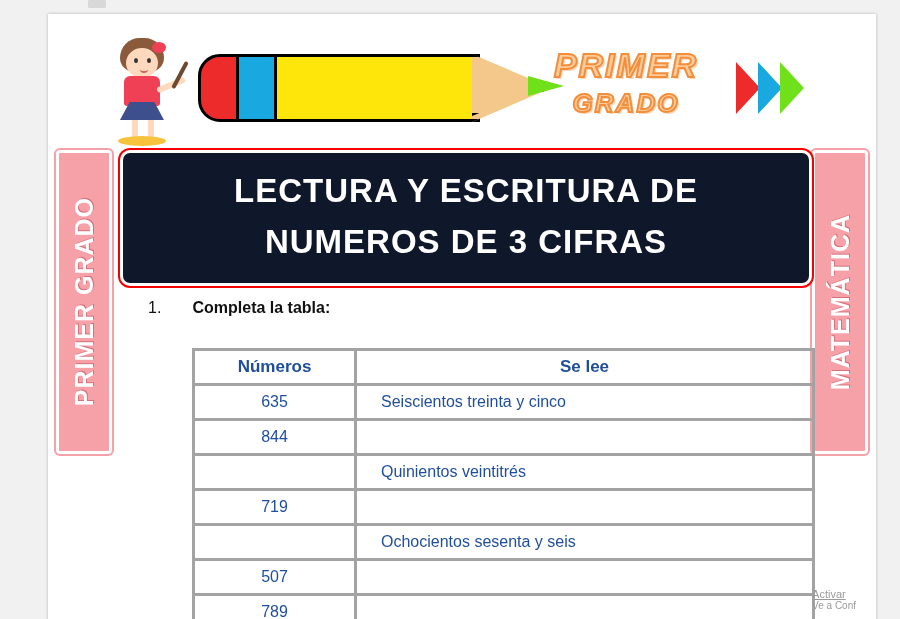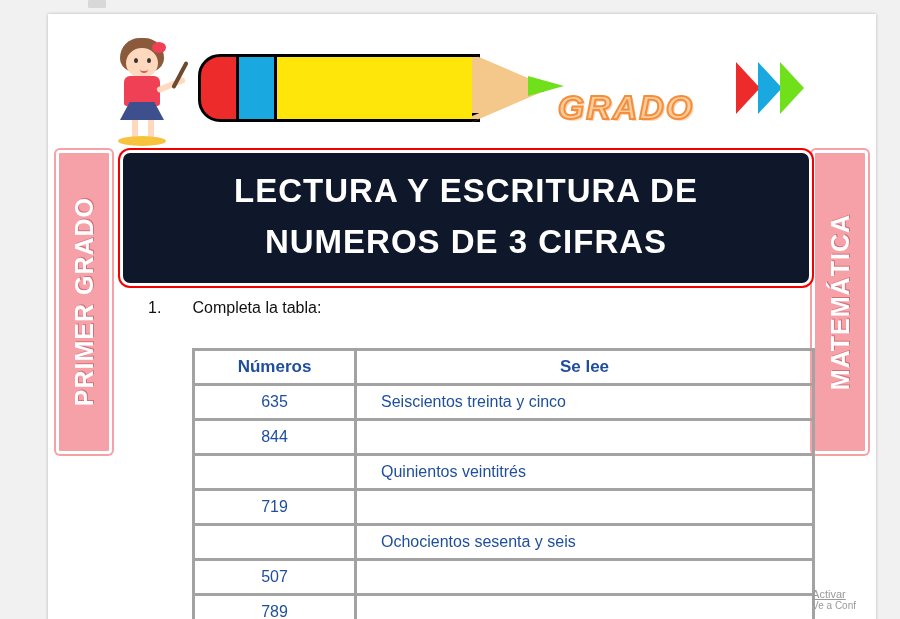--- a/index.html
+++ b/index.html
@@ -152,21 +152,21 @@
   .title-block { position:absolute; right: 70px; top: 18px; width: 300px; height: 110px; }
   .title-block .line1, .title-block .line2 {
     position:absolute; left: 0; width: 240px; text-align:center;
     font-weight: bold; font-style: italic;
     color:#ffcc9a;
     -webkit-text-stroke: 2px #f28e3c;
     text-shadow: 2px 2px 0 rgba(242,142,60,0.35);
     letter-spacing: 2px;
   }
   .title-block .line1 { top: 14px; font-size: 34px; }
-  .title-block .line2 { top: 56px; font-size: 34px; }
+  .title-block .line2 { top: 56px; font-size: 26px; }
   .chev { position:absolute; top: 30px; width: 0; height:0; border-top: 26px solid transparent; border-bottom: 26px solid transparent; }
   .chev.c1 { right: 46px; border-left: 24px solid #ee2b2b; }
   .chev.c2 { right: 24px; border-left: 24px solid #19a8e0; }
   .chev.c3 { right: 2px;  border-left: 24px solid #6fe01a; }
 
   
   .red-banner {
     position: absolute;
     left: 72px; top: 136px;
     width: 686px;
@@ -180,21 +180,21 @@
   .red-banner div {
     color:#fff; font-weight:bold; font-size: 33px; letter-spacing: 1px; line-height: 1.55;
   }
 
   
   .exercise {
     position:absolute; left: 100px; top: 285px; width: 640px;
     font-size: 16px; color:#111;
   }
   .exercise .num { display:inline-block; width: 40px; }
-  .exercise .text { font-weight: 400; }
+  .exercise .text { font-weight: 700; }
 
   
   table.answers {
     position:absolute; left: 144px; top: 334px;
     width: 620px;
     border-collapse: collapse;
     table-layout: fixed;
   }
   table.answers th, table.answers td {
     border: 3px solid #a3a3a3;
@@ -246,20 +246,21 @@
     <div class="pencil">
       <div class="eraser"></div>
       <div class="ferrule"></div>
       <div class="barrel"></div>
       <div class="wood"></div>
       <div class="wood-line"></div>
       <div class="tip"></div>
     </div>
 
     <div class="title-block">
+      <div class="line1">PRIMER</div>
       <div class="line2">GRADO</div>
       <div class="chev c1"></div>
       <div class="chev c2"></div>
       <div class="chev c3"></div>
     </div>
   </div>
 
   <div class="side-banner side-left">
     <span>PRIMER GRADO</span>
   </div>

